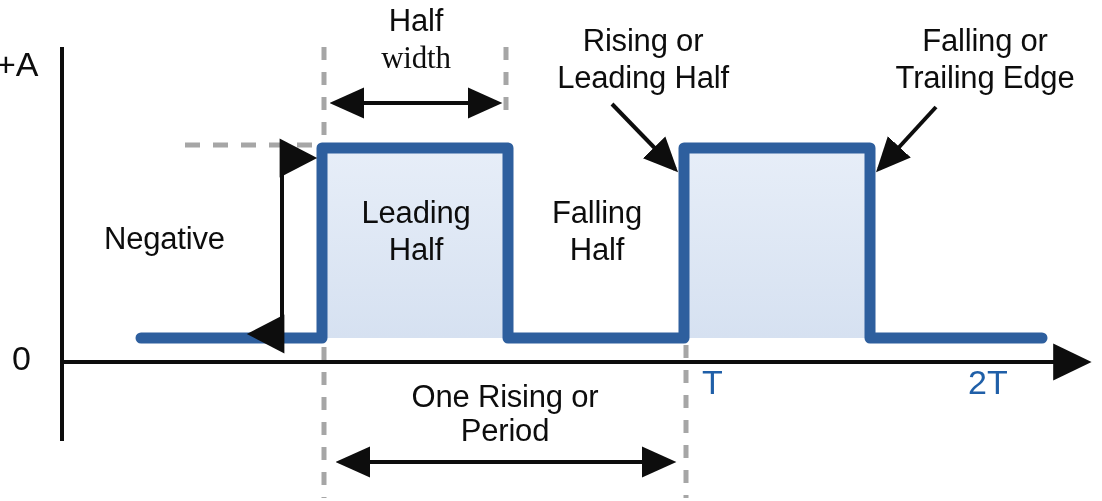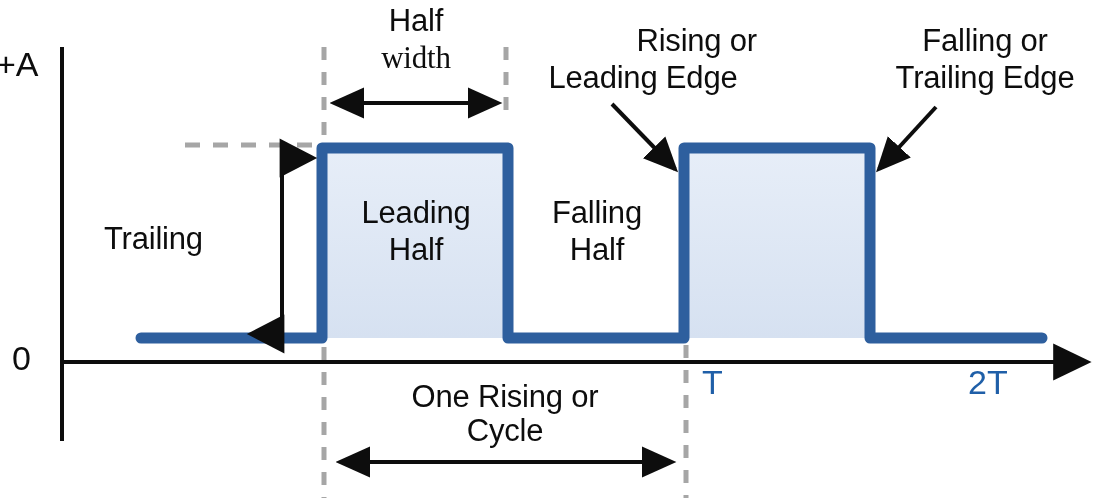--- a/index.html
+++ b/index.html
@@ -108,30 +108,30 @@
   </svg>
 
   <div class="axis-lbl" style="left:-4px; top:46px;">+A</div>
   <div class="axis-lbl" style="left:12px; top:340px;">0</div>
   <div class="tick-lbl" style="left:702px; top:364px;">T</div>
   <div class="tick-lbl" style="left:968px; top:364px;">2T</div>
 
   <div class="lbl center" style="left:330px; top:4px; width:172px;">Half</div>
   <div class="lbl center" style="left:330px; top:41px; width:172px;font-family:Liberation Serif, serif;">width</div>
 
-  <div class="lbl center" style="left:529px; top:24px; width:228px;text-align:right;">Rising or</div>
-  <div class="lbl center" style="left:529px; top:61px; width:228px;">Leading Edge</div>
+  <div class="lbl center" style="left:529px; top:24px; width:228px;">Rising or</div>
+  <div class="lbl center" style="left:529px; top:61px; width:228px;">Leading Half</div>
 
   <div class="lbl center" style="left:874px; top:24px; width:222px;">Falling or</div>
   <div class="lbl center" style="left:874px; top:61px; width:222px;">Trailing Edge</div>
 
-  <div class="lbl" style="left:104px; top:222px;">Trailing</div>
+  <div class="lbl" style="left:104px; top:222px;">Negative</div>
 
   <div class="lbl center" style="left:325px; top:196px; width:182px;">Leading</div>
   <div class="lbl center" style="left:325px; top:233px; width:182px;">Half</div>
 
   <div class="lbl center" style="left:512px; top:196px; width:170px;">Falling</div>
   <div class="lbl center" style="left:512px; top:233px; width:170px;">Half</div>
 
   <div class="lbl center" style="left:355px; top:380px; width:300px;">One Rising or</div>
-  <div class="lbl center" style="left:355px; top:414px; width:300px;">Cycle</div>
+  <div class="lbl center" style="left:355px; top:414px; width:300px;">Period</div>
 
 </div>
 
 </body></html>

